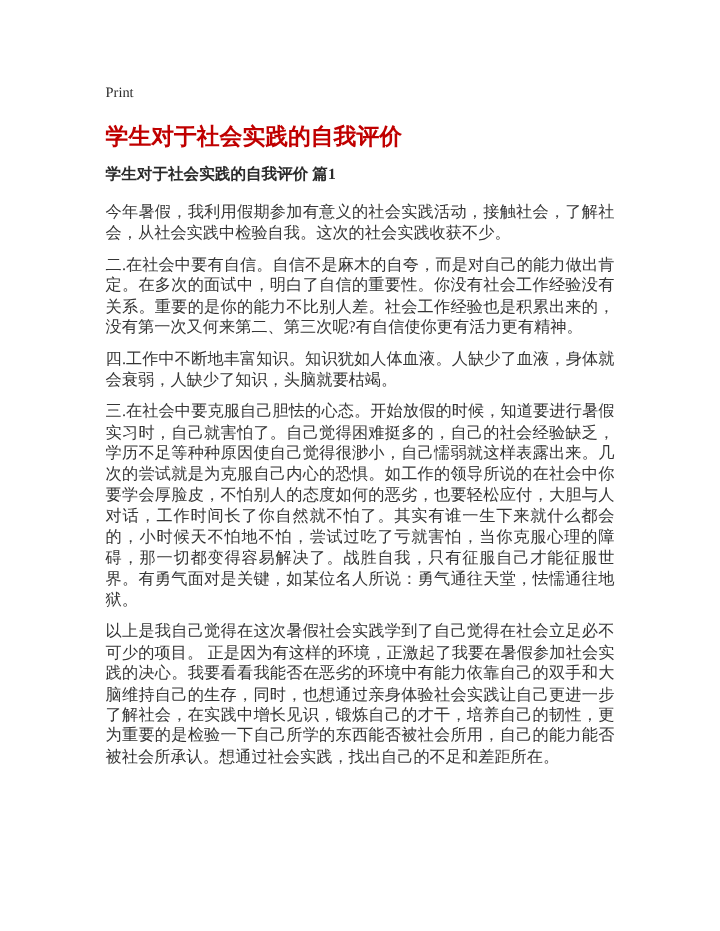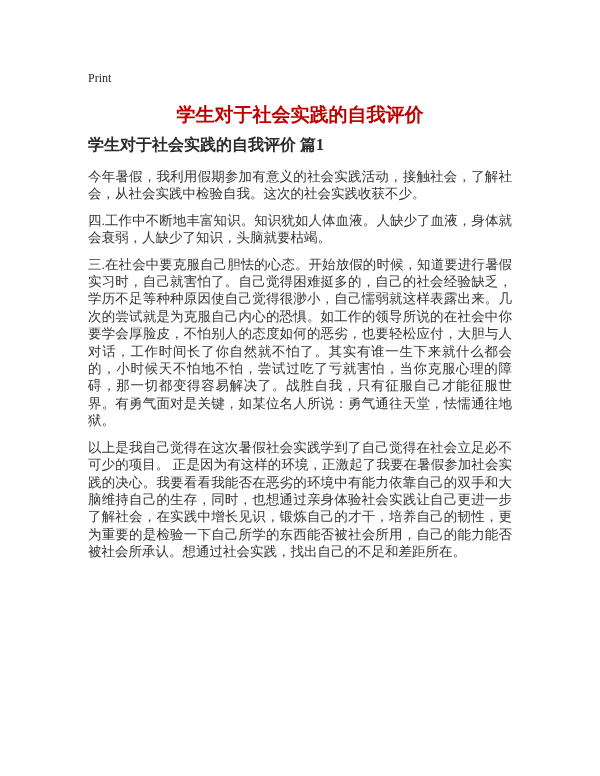--- a/index.html
+++ b/index.html
@@ -24,33 +24,32 @@
     line-height: 14px;
     cursor: pointer;
     display: inline-block;
   }
   .doc-title {
     margin: 17px 0 0 0;
     font-family: "Liberation Sans", "DejaVu Sans", sans-serif;
     font-size: 19px;
     font-weight: bold;
     color: #c00000;
-    text-align: center;
     line-height: 23px;
   }
   .doc-subtitle {
     margin: 13px 0 0 0;
     font-size: 13px;
     line-height: 16px;
     font-weight: normal;
     color: #353535;
   }
   .section-heading {
     margin: 11px 0 0 0;
-    font-size: 16px;
+    font-size: 13px;
     line-height: 16px;
     font-weight: bold;
     color: #2b2b2b;
   }
   .paragraphs p {
     margin: 9px 0 0 0;
     font-size: 13.5px;
     line-height: 17.4px;
     text-align: justify;
     color: #353535;
@@ -66,19 +65,20 @@
 
   <span class="print-link">Print</span>
 
   <h1 class="doc-title" style="color: rgb(192, 0, 0);">学生对于社会实践的自我评价</h1>
 
 
   <h2 class="section-heading">学生对于社会实践的自我评价 篇1</h2>
 
   <div class="paragraphs">
     <p>今年暑假，我利用假期参加有意义的社会实践活动，接触社会，了解社会，从社会实践中检验自我。这次的社会实践收获不少。</p>
+    <p>二.在社会中要有自信。自信不是麻木的自夸，而是对自己的能力做出肯定。在多次的面试中，明白了自信的重要性。你没有社会工作经验没有关系。重要的是你的能力不比别人差。社会工作经验也是积累出来的，没有第一次又何来第二、第三次呢?有自信使你更有活力更有精神。</p>
     <p>四.工作中不断地丰富知识。知识犹如人体血液。人缺少了血液，身体就会衰弱，人缺少了知识，头脑就要枯竭。</p>
     <p>三.在社会中要克服自己胆怯的心态。开始放假的时候，知道要进行暑假实习时，自己就害怕了。自己觉得困难挺多的，自己的社会经验缺乏，学历不足等种种原因使自己觉得很渺小，自己懦弱就这样表露出来。几次的尝试就是为克服自己内心的恐惧。如工作的领导所说的在社会中你要学会厚脸皮，不怕别人的态度如何的恶劣，也要轻松应付，大胆与人对话，工作时间长了你自然就不怕了。其实有谁一生下来就什么都会的，小时候天不怕地不怕，尝试过吃了亏就害怕，当你克服心理的障碍，那一切都变得容易解决了。战胜自我，只有征服自己才能征服世界。有勇气面对是关键，如某位名人所说：勇气通往天堂，怯懦通往地狱。</p>
     <p>以上是我自己觉得在这次暑假社会实践学到了自己觉得在社会立足必不可少的项目。 正是因为有这样的环境，正激起了我要在暑假参加社会实践的决心。我要看看我能否在恶劣的环境中有能力依靠自己的双手和大脑维持自己的生存，同时，也想通过亲身体验社会实践让自己更进一步了解社会，在实践中增长见识，锻炼自己的才干，培养自己的韧性，更为重要的是检验一下自己所学的东西能否被社会所用，自己的能力能否被社会所承认。想通过社会实践，找出自己的不足和差距所在。</p>
 
   </div>
 
 </div>
 
 </body></html>

